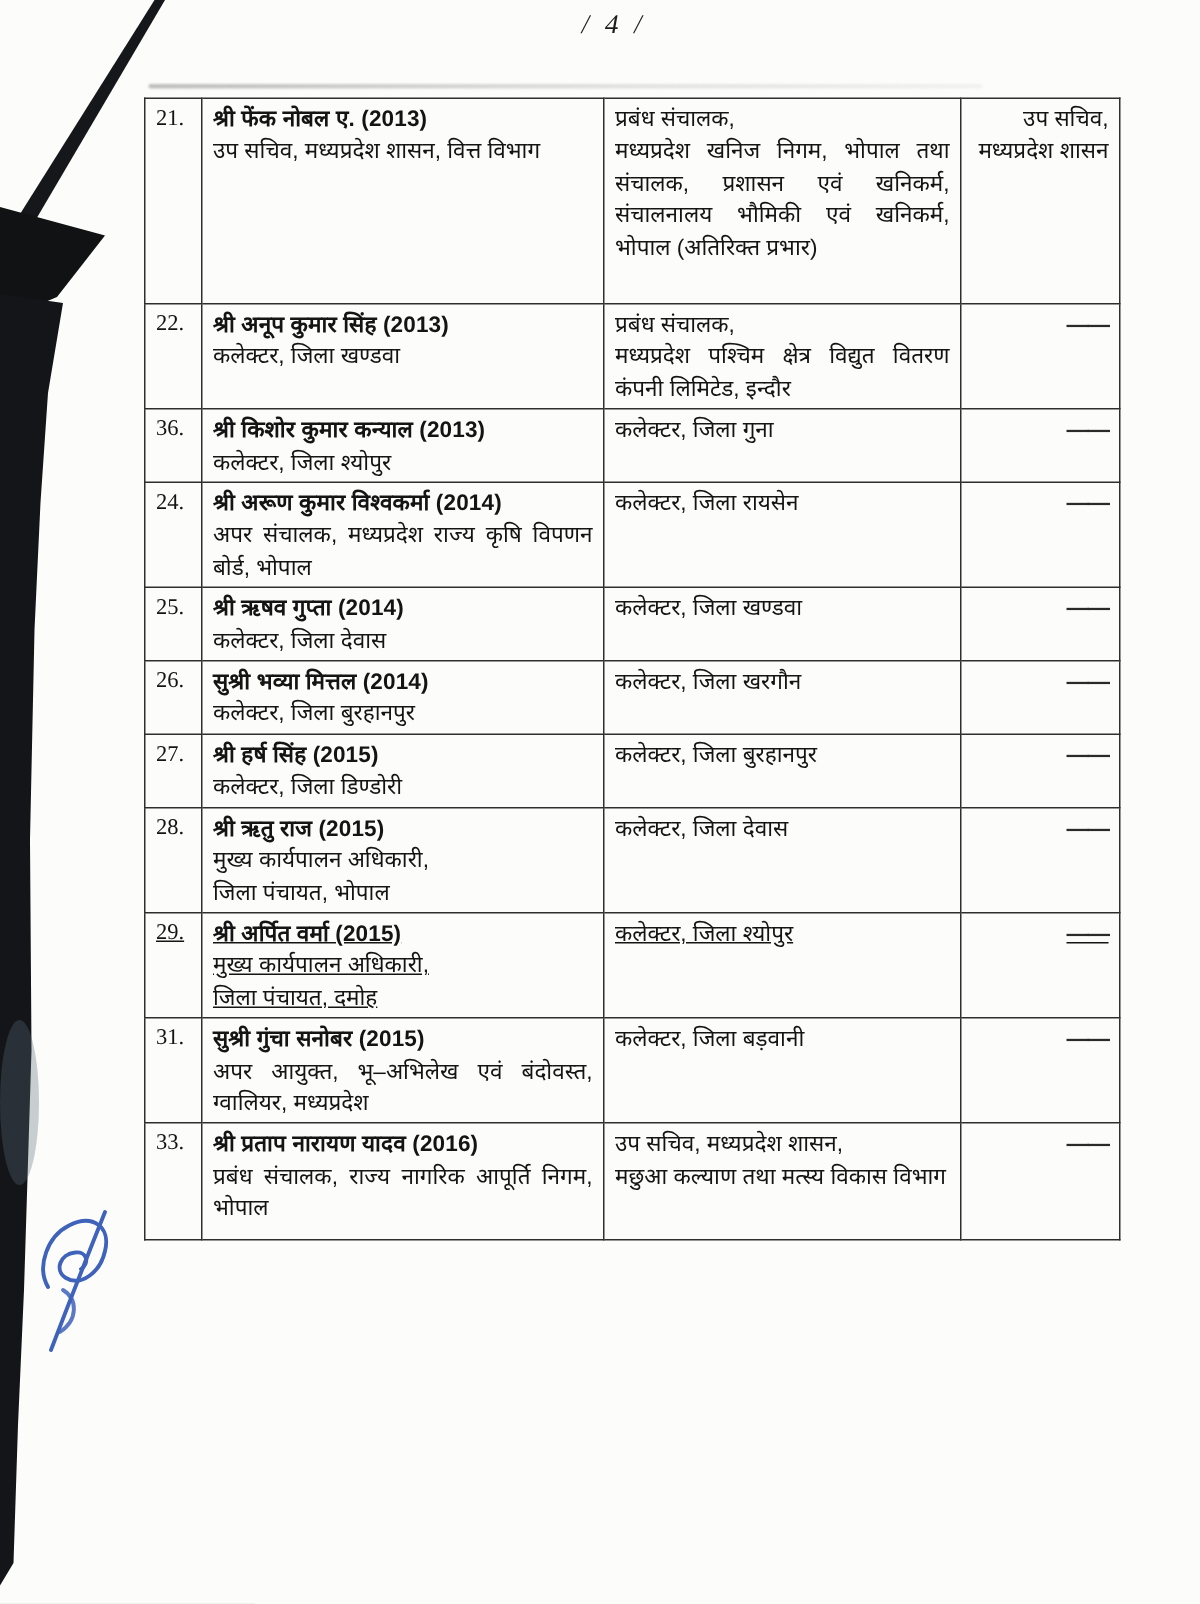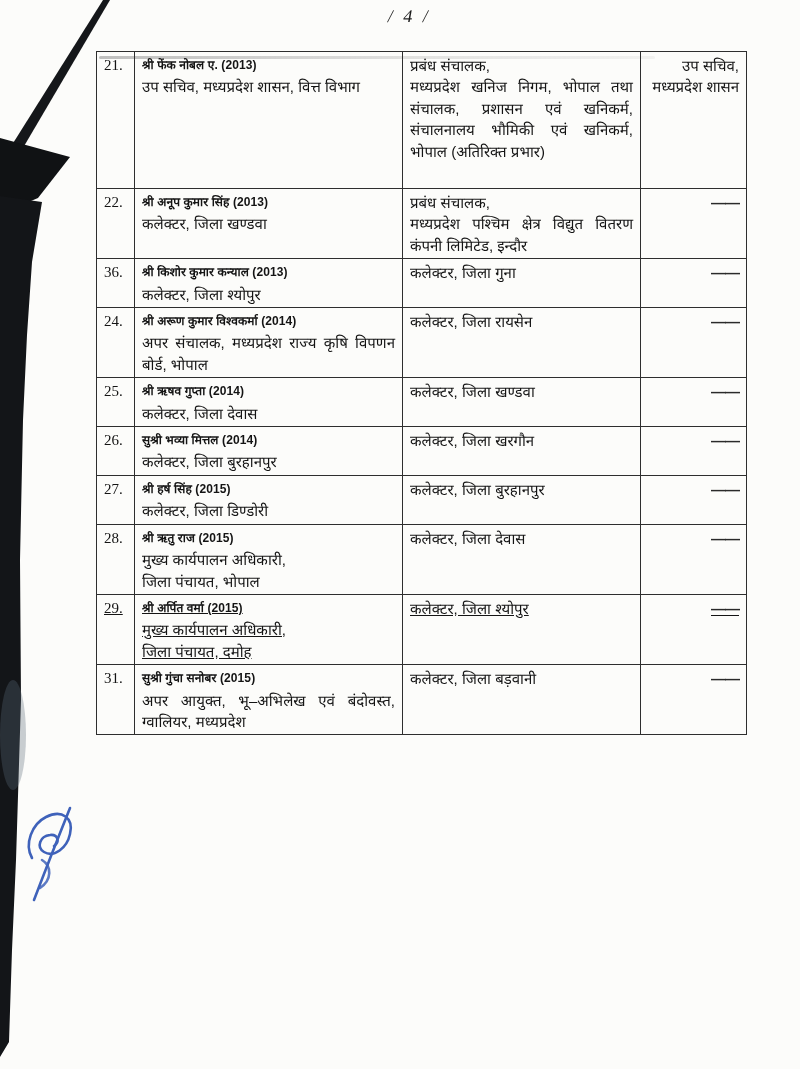--- a/index.html
+++ b/index.html
@@ -19,34 +19,34 @@
     background:linear-gradient(90deg,rgba(140,140,140,.55),rgba(170,170,170,.30) 60%,rgba(170,170,170,.12));
     border-radius:2px;filter:blur(.6px);
   }
   .page-number{
     position:absolute;left:388px;top:6px;
     font-family:"Liberation Serif","DejaVu Serif",serif;
     font-size:18px;letter-spacing:3px;color:#1d1d1d;
     transform:skewX(-10deg);
   }
   table.transfer{
-    position:absolute;left:96px;top:51px;
+    position:absolute;left:96px;top:65px;
     width:650px;border-collapse:collapse;table-layout:fixed;padding-left:40px;
   }
   table.transfer td{
     border:1.4px solid #2e2e2e;
     vertical-align:top;
     padding:3px 7px 2px 7px;
     font-size:15px;line-height:21.4px;
   }
   td.sn{
     font-family:"Liberation Serif","DejaVu Serif",serif;
     font-size:15px;padding-left:5px;padding-top:5px;
   }
-  .officer-name{font-weight:bold;font-size:12px;white-space:nowrap;letter-spacing:.1px;}
+  .officer-name{font-weight:bold;font-size:15px;white-space:nowrap;letter-spacing:.1px;}
   .para{text-align:justify;-moz-text-align-last:left;text-align-last:left;}
   td.remark-cell{text-align:center;padding-top:4px;}
   .remark-line{text-align:right;}
   .dash{letter-spacing:-1px;color:#2a2a2a;font-weight:bold;}
   .signature{position:absolute;left:20px;top:800px;}
 </style>
 </head>
 <body>
 
 <div class="page">
@@ -198,20 +198,34 @@
             <div class="officer-name">सुश्री गुंचा सनोबर (2015)</div>
             <div class="para">अपर आयुक्त, भू–अभिलेख एवं बंदोवस्त, ग्वालियर, मध्यप्रदेश</div>
           </td>
           <td>
             <div class="para">कलेक्टर, जिला बड़वानी</div>
           </td>
           <td class="remark-cell">
             <div class="remark-line dash">——</div>
           </td>
         </tr>
+        <tr style="height: 78px;">
+          <td class="sn">33.</td>
+          <td>
+            <div class="officer-name">श्री प्रताप नारायण यादव (2016)</div>
+            <div class="para">प्रबंध संचालक, राज्य नागरिक आपूर्ति निगम, भोपाल</div>
+          </td>
+          <td>
+            <div class="para">उप सचिव, मध्यप्रदेश शासन,</div>
+            <div class="para">मछुआ कल्याण तथा मत्स्य विकास विभाग</div>
+          </td>
+          <td class="remark-cell">
+            <div class="remark-line dash">——</div>
+          </td>
+        </tr>
       </tbody>
   </table>
 
   <svg class="signature" width="64" height="110" viewBox="0 0 64 110">
     <g fill="none" stroke="#2f56b5" stroke-width="2.6" stroke-linecap="round" opacity="0.92">
       <path d="M50 8 C 42 28, 30 58, 14 100"></path>
       <path d="M12 58 C 4 44, 12 24, 26 17 C 42 9, 54 18, 50 34 C 47 48, 34 58, 24 52 C 16 47, 20 36, 30 35 C 38 34, 40 42, 34 46"></path>
       <path d="M22 60 C 32 66, 32 80, 20 88" opacity="0.85"></path>
     </g>
   </svg>

